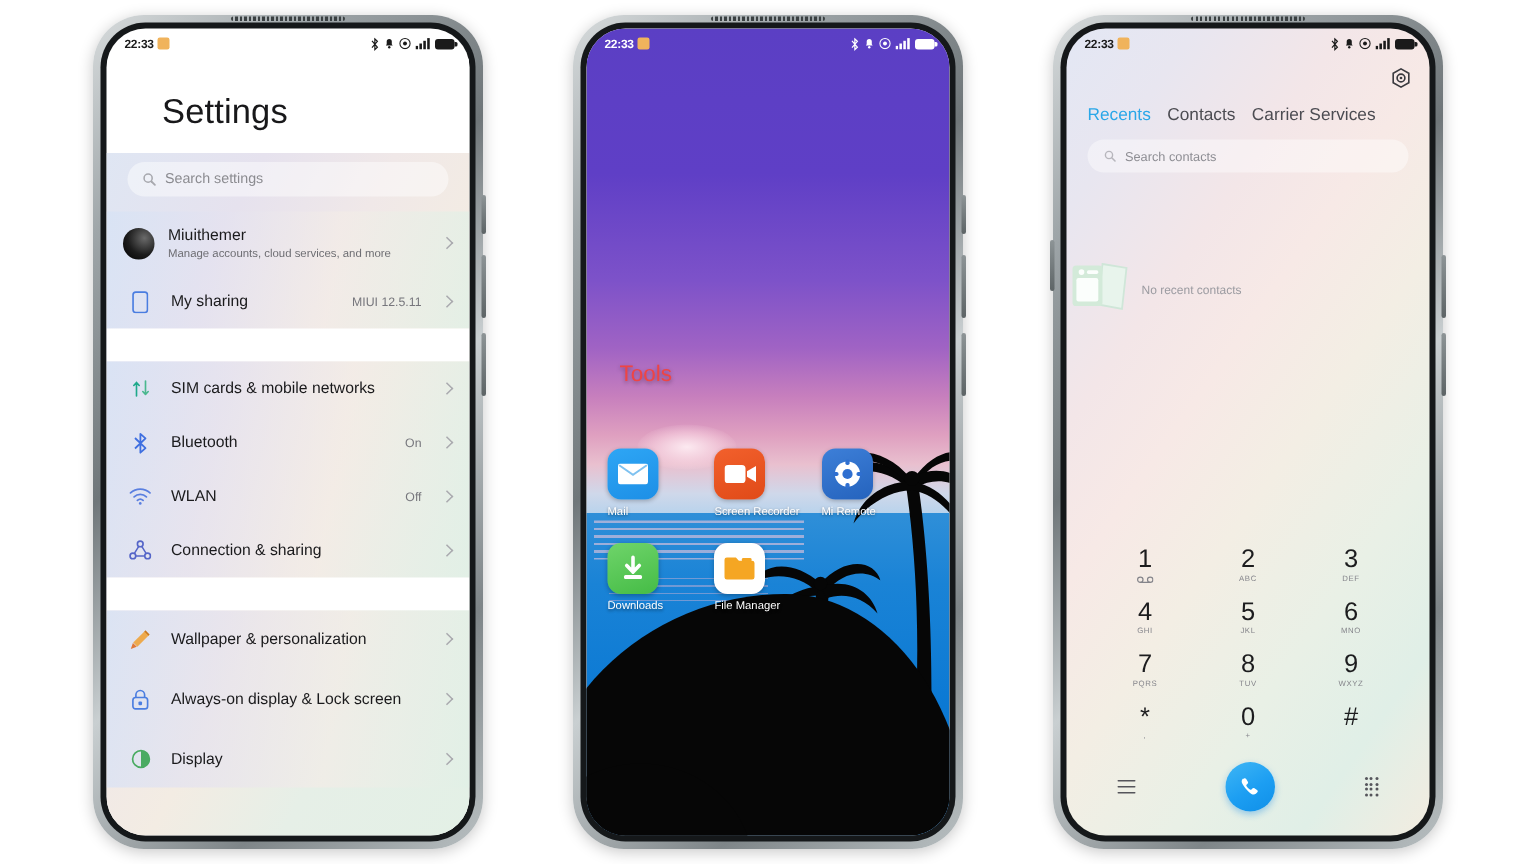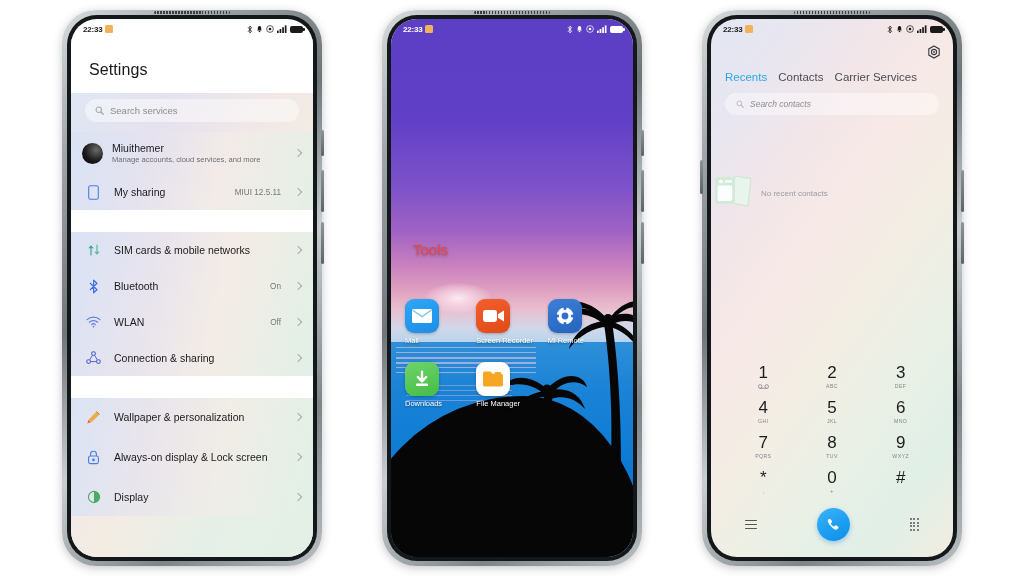--- a/index.html
+++ b/index.html
@@ -103,23 +103,24 @@
   .dark .sb-battery { background:#1a1a1a; }
   .dark .sb-battery::after { background:#1a1a1a; }
   .light .sb-time { color:#fff; }
   .light .ico { color:#fff; fill:#fff; }
   .light .sb-battery { background:#fff; }
   .light .sb-battery::after { background:#fff; }
 
   
   .settings-screen { background:#fff; display:flex; flex-direction:column; height:100%; }
   .settings-title {
-    font-size: 16px; font-weight: 400; color:#18181a;
+    font-size: 23px; font-weight: 400; color:#18181a;
     padding: 22px 0 14px 18px; letter-spacing:.1px;
     background:#fff;
+    margin-left:19px;
   }
   .settings-body {
     flex: 1;
     background: linear-gradient(118deg,
         #dfe6f3 0%, #e6e2ee 22%, #f0e8e8 40%,
         #f3ece3 56%, #e6efe7 74%, #e3f0e6 100%);
     overflow: hidden;
     position: relative;
   }
   .search-wrap { padding: 6px 14px 10px 14px; }
@@ -255,21 +256,21 @@
   .tabs {
     display:flex; align-items:baseline; gap: 11px;
     padding: 32px 0 0 14px;
   }
   .tab { font-size: 11.5px; color:#4c4c52; }
   .tab.active { color:#2aa7e8; }
   .dialer-search {
     margin: 10px 14px 0 14px;
     height: 22px; border-radius: 11px;
     background: rgba(255,255,255,.42);
-    display:flex; align-items:center; gap:6px; padding: 0 11px; font-style: italic;
+    display:flex; align-items:center; gap:6px; padding: 0 11px;
   }
   .dialer-search .mag { width:8px; height:8px; opacity:.5; }
   .dialer-search-ph { font-size: 8.5px; color:#8d8d93; }
 
   .empty-state {
     flex: 0 0 auto;
     margin-top: 58px;
     display:flex; flex-direction:row; align-items:center; gap:6px;
   }
   .empty-text { font-size: 8px; color:#9b9ba1; }
@@ -344,21 +345,21 @@
         <div class="settings-title">Settings</div>
 
         <div class="settings-body">
 
           <div class="search-wrap">
             <div class="search-pill">
               <svg class="mag" viewBox="0 0 12 12">
                   <circle cx="5" cy="5" r="3.6" stroke="#6e6e73" stroke-width="1.4" fill="none"></circle>
                   <path d="M8 8l3 3" stroke="#6e6e73" stroke-width="1.6" stroke-linecap="round"></path>
                 </svg>
-              <span class="search-ph">Search services</span>
+              <span class="search-ph">Search settings</span>
             </div>
           </div>
 
           <div class="group tinted">
             <div class="row account">
               <div class="avatar"></div>
               <div class="row-main">
                 <div class="row-title">Miuithemer</div>
                 <div class="row-sub">Manage accounts, cloud services, and more</div>
               </div>

